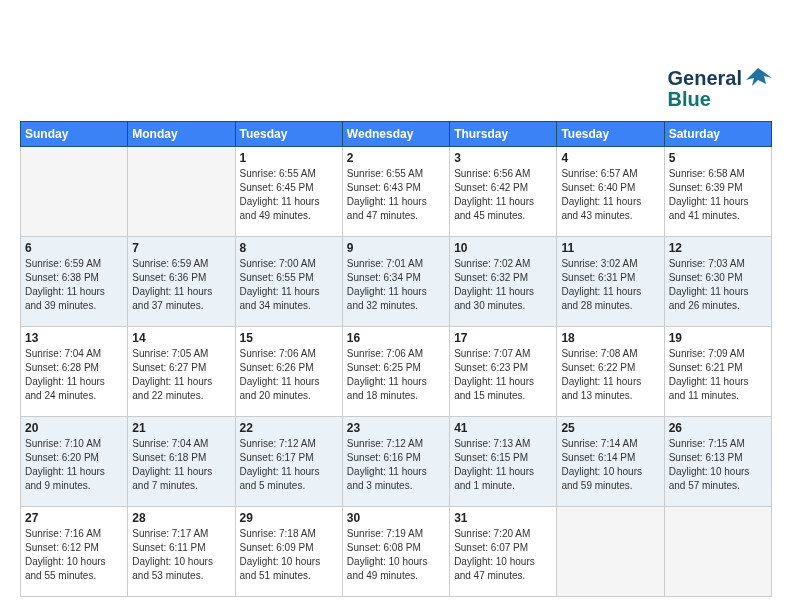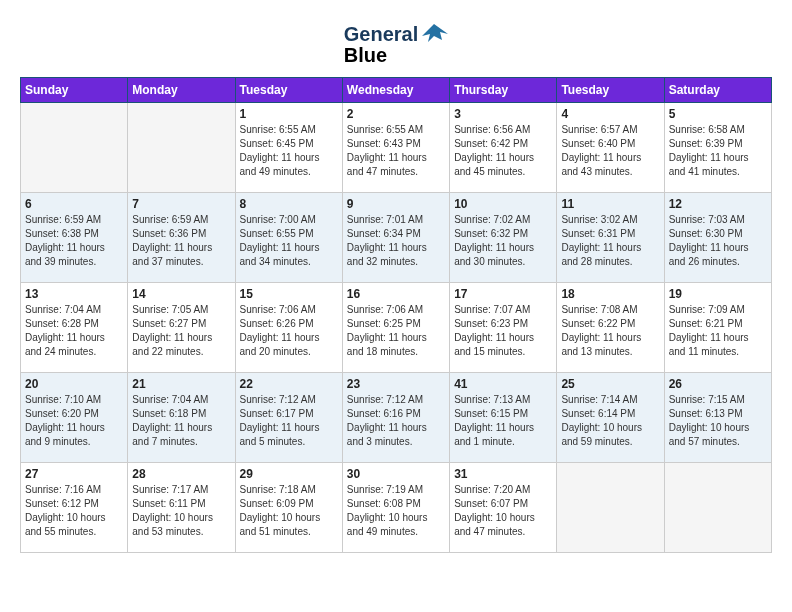--- a/index.html
+++ b/index.html
@@ -5,23 +5,24 @@
     * { box-sizing: border-box; margin: 0; padding: 0; }
     body {
       font-family: Arial, sans-serif;
       background: #fff;
       width: 792px;
       min-height: 612px;
       padding: 20px;
     }
     .header {
       display: flex;
-      justify-content: center;
+      justify-content: flex-end;
       align-items: flex-start;
       margin-bottom: 10px;
+      margin-top: 44px;
     }
     .logo {
       display: flex;
       align-items: center;
     }
     .title-block {
       text-align: right;
     }
     .month-title {
       font-size: 36px;
@@ -31,21 +32,21 @@
     .location {
       font-size: 14px;
       color: #555;
     }
     .calendar {
       width: 100%;
       border-collapse: collapse;
       font-size: 11px;
     }
     .calendar th {
-      background-color: #6d28d9;
+      background-color: #3b82f6;
       color: #fff;
       padding: 5px 4px;
       text-align: left;
       font-size: 12px;
       border: 1px solid #1a5276;
     }
     .calendar td {
       border: 1px solid #ccc;
       vertical-align: top;
       padding: 4px;
@@ -79,21 +80,21 @@
 
 <div class="header">
   <div class="logo">
   <div style="display:flex;flex-direction:column;align-items:flex-start">
     <div style="display:flex;align-items:center">
       <div style="font-size:20px;font-weight:bold;color:#1a3a5c;">General</div>
       <svg width="28" height="28" viewBox="0 0 28 28" style="margin-left:2px;">
         <polygon points="14,4 28,14 20,12 22,20 14,16 8,22 10,14 2,16" fill="#2471a3"></polygon>
       </svg>
     </div>
-    <div style="font-size:20px;font-weight:bold;color:#000000;margin-top:-4px;">Blue</div>
+    <div style="font-size:20px;font-weight:bold;color:#0f766e;margin-top:-4px;">Blue</div>
   </div>
 </div>
   <div class="title-block">
     <div class="month-title"></div>
     <div class="location"></div>
   </div>
 </div>
 
 <table class="calendar">
   <thead>

